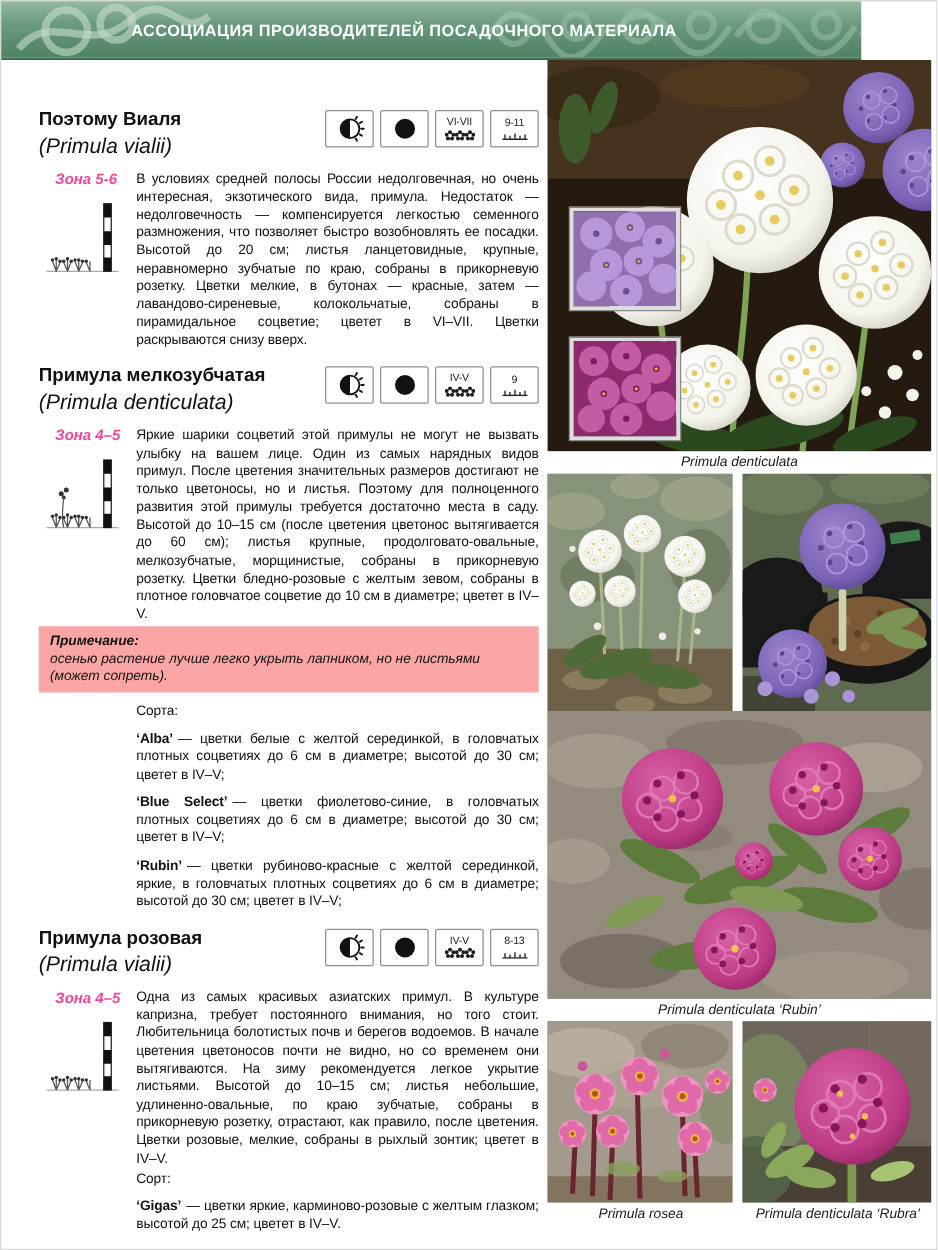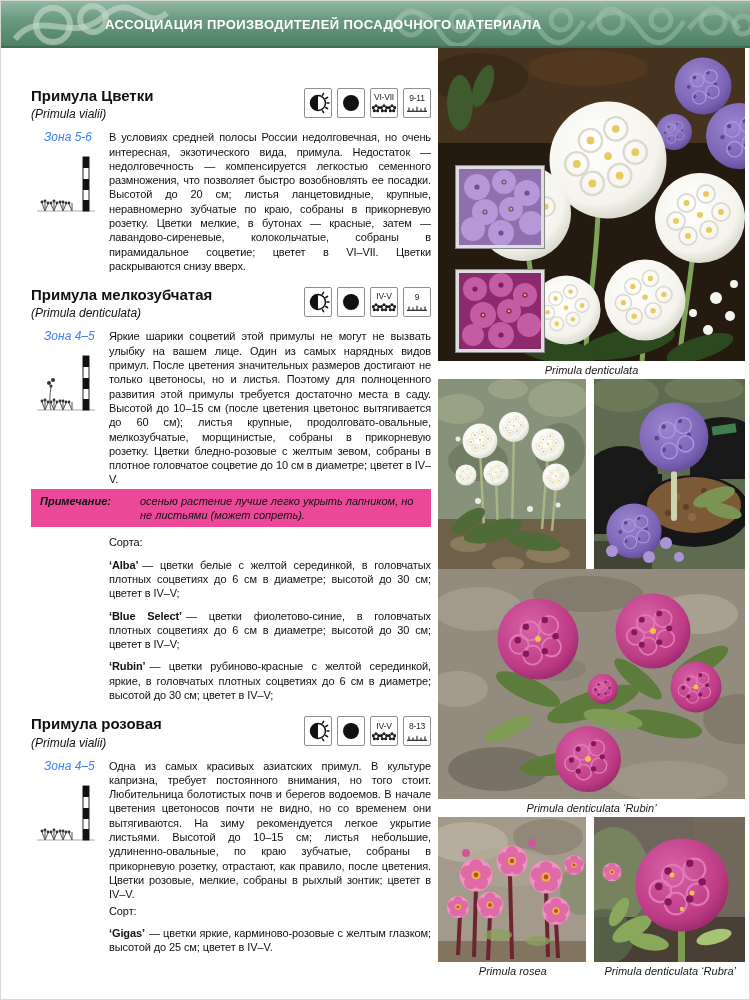--- a/index.html
+++ b/index.html
@@ -1,42 +1,42 @@
 <!DOCTYPE html>
 <html lang="ru"><head>
 <meta charset="utf-8">
 <style>
   html,body{margin:0;padding:0;}
   body{width:750px;height:1000px;background:#fff;font-family:"Liberation Sans",sans-serif;position:relative;overflow:hidden;color:#111;}
   .page{position:absolute;inset:0;border:1px solid #d8d8d8;}
 
   
-  .header{position:absolute;top:0;left:0;width:750px;height:45px;background:linear-gradient(180deg,#93b9a2 0%,#6b9a80 40%,#4e8165 100%);border-bottom:2px solid #3e6d53;overflow:hidden;}
+  .header{position:absolute;top:0;left:0;width:688px;height:45px;background:linear-gradient(180deg,#93b9a2 0%,#6b9a80 40%,#4e8165 100%);border-bottom:2px solid #3e6d53;overflow:hidden;}
   .orn{position:absolute;top:0;left:0;}
   .header-title{position:absolute;left:104px;top:50%;transform:translateY(-50%);color:#fff;font-weight:bold;font-size:13px;letter-spacing:.4px;white-space:nowrap;}
 
   
   .left-col{position:absolute;left:30px;top:86px;width:400px;}
   .sec{margin-bottom:13px;}
   .sec-head{display:flex;justify-content:space-between;align-items:flex-start;}
   .sec-title{margin:0;font-size:15px;font-weight:bold;line-height:1.15;}
-  .latin{font-style:italic;font-size:12px;margin-top:3px;}
+  .latin{font-style:italic;font-size:17px;margin-top:3px;}
   .icon-row{display:flex;gap:5px;padding-top:1px;flex-shrink:0;}
-  .icon-box{width:28px;height:30px;border:1.6px solid #8f8f8f;border-radius:2px;background:#fff;display:flex;flex-direction:column;align-items:center;justify-content:center;gap:2px;box-sizing:border-box;}
+  .icon-box{width:39px;height:30px;border:1.6px solid #8f8f8f;border-radius:2px;background:#fff;display:flex;flex-direction:column;align-items:center;justify-content:center;gap:2px;box-sizing:border-box;}
   .icon-label{font-size:8.5px;line-height:1;color:#222;letter-spacing:-.2px;}
 
   .sec-body{display:grid;grid-template-columns:78px 1fr;margin-top:9px;}
-  .zone{color:#3b82f6;font-weight:normal;font-style:italic;font-size:12px;padding-left:13px;white-space:nowrap;}
+  .zone{color:#ec4899;font-weight:bold;font-style:italic;font-size:12px;padding-left:13px;white-space:nowrap;}
   .glyph{margin:10px 0 0 6px;display:block;}
   .text p{margin:0 0 8px;font-size:11px;line-height:1.3;text-align:justify;letter-spacing:-.1px;}
   .text p:last-child{margin-bottom:0;}
   .sorts-label{margin:0 0 8px;}
   .cv-name{font-weight:bold;margin-right:4px;}
 
-  .note{background:#ec4899;display:flex;align-items:flex-start;margin:2px 0 8px;padding:5px 9px;font-size:11px;line-height:1.3;}
+  .note{background:#fca5a5;display:flex;align-items:flex-start;margin:2px 0 8px;padding:5px 9px;font-size:11px;line-height:1.3;flex-direction:column;}
   .note-label{font-weight:bold;font-style:italic;width:100px;flex-shrink:0;}
   .note-text{font-style:italic;flex:1;}
 
   
   .right-col{position:absolute;left:437px;top:47px;width:307px;}
   .photo{position:relative;overflow:hidden;line-height:0;background:#777;}
   .photo svg{display:block;}
   .caption{text-align:center;font-style:italic;font-size:11px;color:#1a1a1a;padding:3px 0 3px;line-height:1.1;font-weight:500;}
   .photo-row{display:flex;gap:8px;}
   .cap-row{display:flex;gap:8px;}
@@ -212,21 +212,21 @@
       </g>
     </svg>
     <div class="header-title">АССОЦИАЦИЯ ПРОИЗВОДИТЕЛЕЙ ПОСАДОЧНОГО МАТЕРИАЛА</div>
   </div>
 
   <div class="left-col">
 
     <section class="sec">
       <div class="sec-head">
         <div>
-          <h2 class="sec-title">Примула Цветки</h2>
+          <h2 class="sec-title">Поэтому Виаля</h2>
           <div class="latin">(Primula vialii)</div>
         </div>
         <div class="icon-row">
           <div class="icon-box">
               <svg width="24" height="24" viewBox="-12 -12 24 24">
                 <use href="#sunhalf"></use>
               </svg>
             </div>
           <div class="icon-box">
               <svg width="20" height="20" viewBox="-10 -10 20 20">

